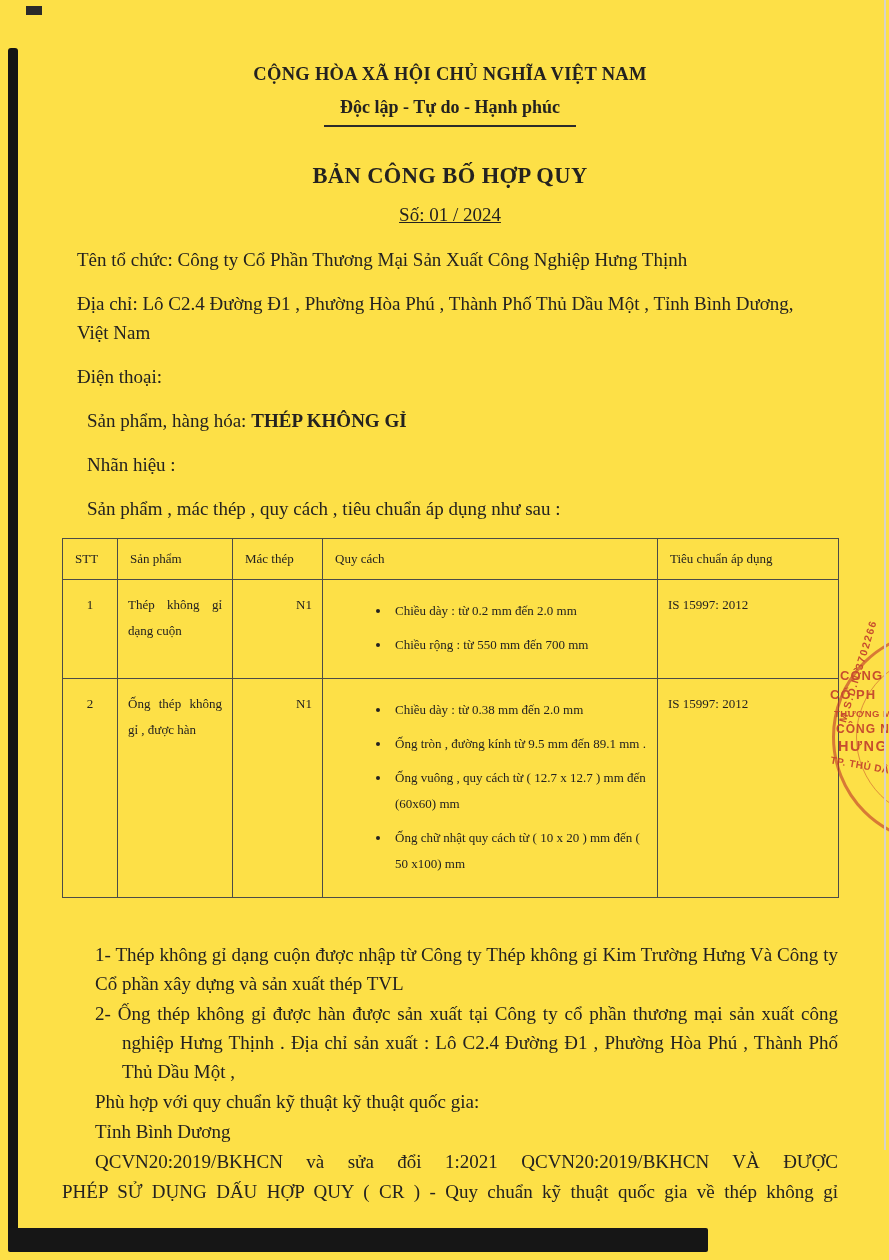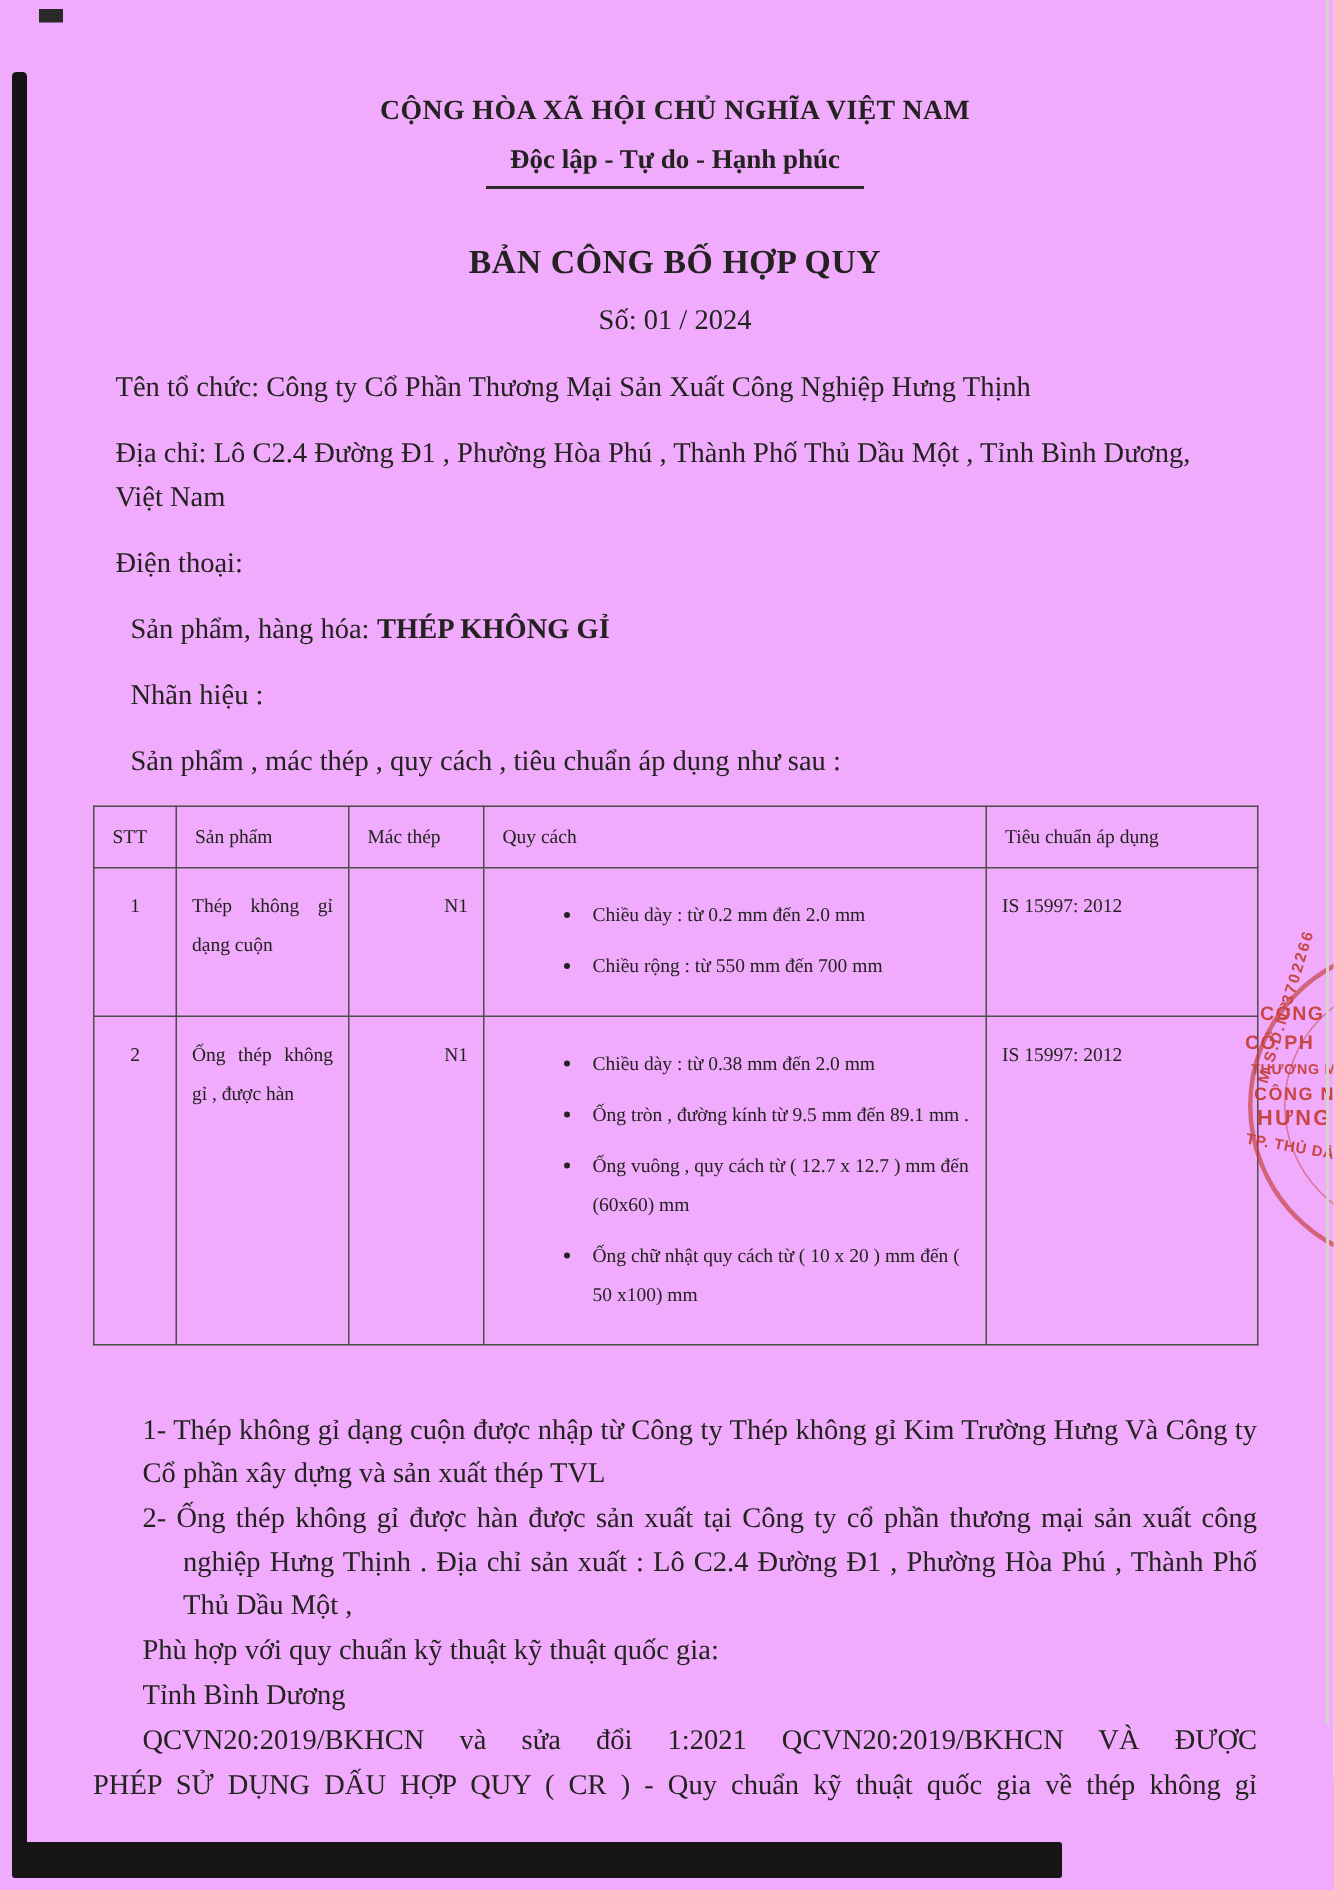--- a/index.html
+++ b/index.html
@@ -1,32 +1,32 @@
 <!DOCTYPE html>
 <html><head>
 <meta charset="utf-8">
 <style>
   * { margin:0; padding:0; box-sizing:border-box; }
   html,body { width:889px; height:1260px; }
   body { background:#ffffff; font-family:"Liberation Serif", serif; }
-  .page { position:absolute; inset:0; background:#f0abfc; overflow:hidden; color:#242220; }
+  .page { position:absolute; inset:0; background:#fde047; overflow:hidden; color:#242220; }
 
   
   .scan-edge-left { position:absolute; left:8px; top:48px; width:10px; height:1190px; background:#141414; border-radius:3px; }
   .scan-edge-bottom { position:absolute; left:8px; top:1228px; width:700px; height:24px; background:#161616; border-radius:2px; }
   .scan-mark-topleft { position:absolute; left:26px; top:6px; width:16px; height:9px; background:#2a2a2a; }
   .scan-right-line { position:absolute; left:884px; top:0; width:2px; height:1150px; background:#d8d3c9; }
 
   .content { position:absolute; left:62px; top:60px; width:776px; font-size:19px; line-height:29px; }
 
   .nat-header { text-align:center; font-weight:bold; font-size:18.5px; letter-spacing:.3px; }
   .motto-wrap { text-align:center; margin-top:3px; }
   .nat-motto { display:inline-block; font-weight:bold; font-size:18px; border-bottom:2px solid #2c2c2a; padding:0 16px 3px; }
   .doc-title { text-align:center; font-weight:bold; font-size:22.5px; margin-top:34px; letter-spacing:.4px; }
-  .doc-number { text-align:center; margin-top:10px; }
+  .doc-number { text-align:center; margin-top:10px;text-decoration:underline; }
 
   .bodyline { margin:15px; }
   .first-line { margin-top:16px; }
   .indent { padding-left:10px; }
   .bold { font-weight:bold; }
   .product-label { margin-right:5px; }
 
   .spec-table { margin-top:15px; width:776px; border-collapse:collapse; font-size:13px; line-height:26px; table-layout:fixed; }
   .spec-table th, .spec-table td { border:1.5px solid #4c4c48; }
   .spec-table th { font-weight:normal; text-align:left; padding:7px 12px; height:40px; vertical-align:middle; }

